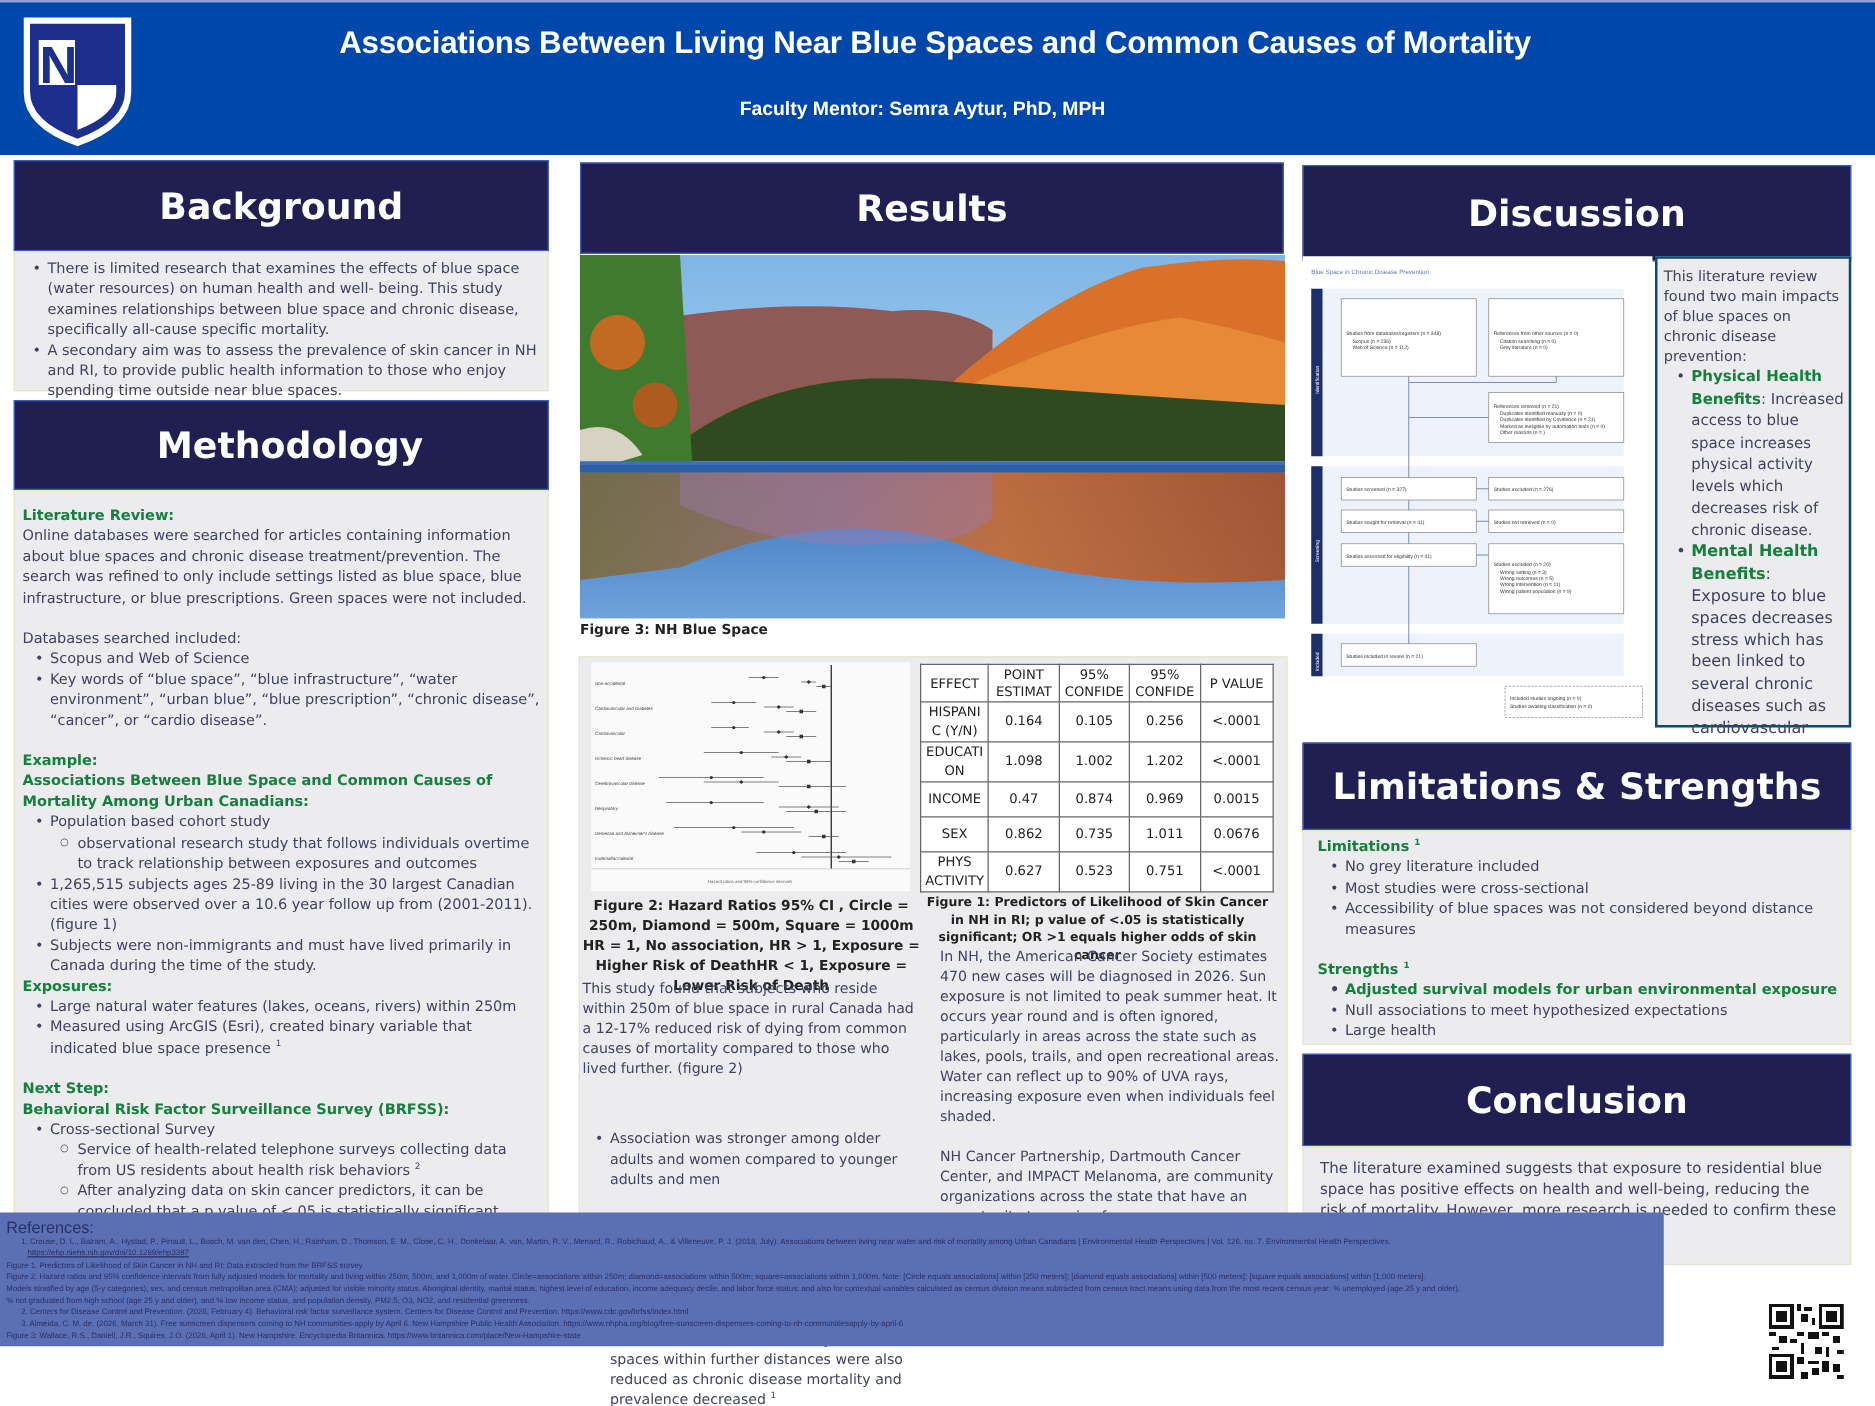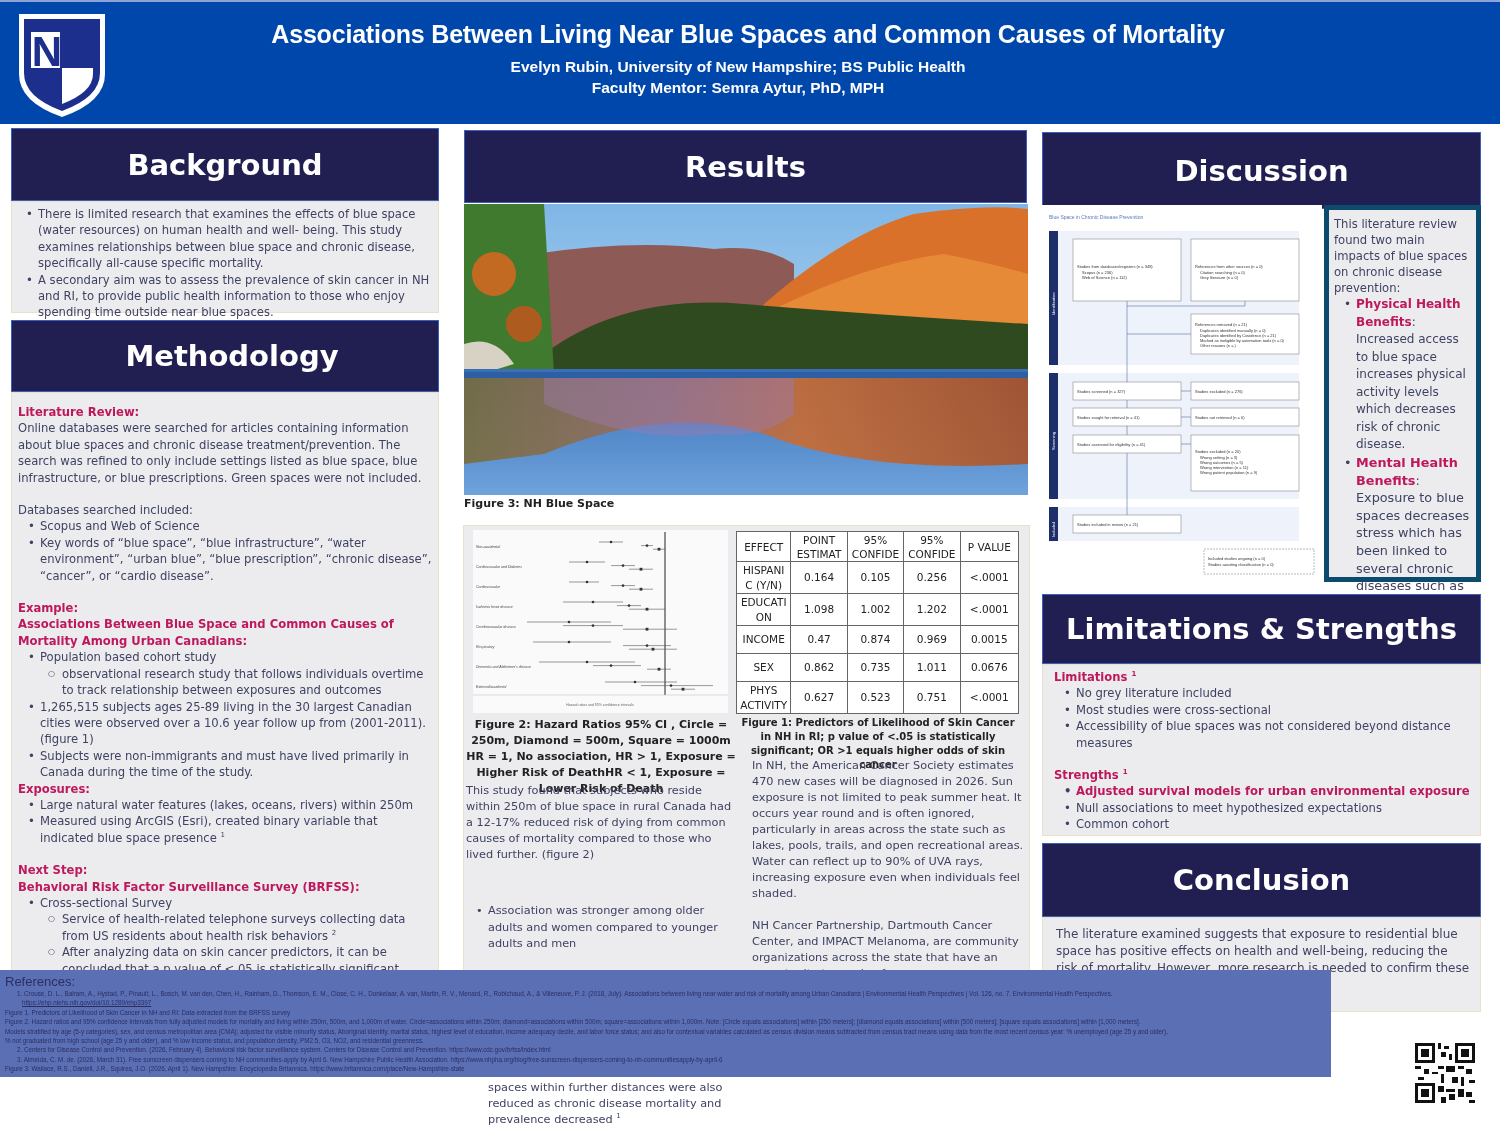--- a/index.html
+++ b/index.html
@@ -15,21 +15,21 @@
   .sub2 { top: 77px; }
 
   
   .sec-head { position: absolute; background: #211f52; color: #fff; display: flex; align-items: center; justify-content: center; font-family: "DejaVu Sans", sans-serif; font-weight: bold; font-size: 29px; border: 1px solid #3a5fbf; }
   .panel { position: absolute; background: #ececee; border: 1px solid #e8e3c8; font-size: 11.6px; line-height: 16.4px; color: #3f4263; }
   .panel ul { list-style: none; }
   .panel li { position: relative; padding-left: 22px; }
   .panel li::before { content: "•"; position: absolute; left: 10px; top: 0; color: #3f4263; }
   .panel li.sub { padding-left: 44px; }
   .panel li.sub::before { content: "○"; left: 30px; font-size: 8px; top: 0; }
-  .b { font-weight: bold; color: #be185d; }
+  .b { font-weight: bold; color: #15803d; }
   sup { font-size: 7px; vertical-align: super; line-height: 0; }
 
   
   .photo { position: absolute; left: 464px; top: 204px; width: 564px; height: 291px; overflow: hidden; }
   .fig3cap { position: absolute; left: 464px; top: 497px; font-family: "DejaVu Sans", sans-serif; font-weight: bold; font-size: 11px; color: #222; }
   .results-box { position: absolute; left: 463px; top: 525px; width: 567px; height: 490px; background: #ececee; border: 1px solid #e8e3c8; }
   .forest { position: absolute; left: 473px; top: 530px; width: 255px; height: 183px; background: #fafafa; }
   .fig2cap { position: absolute; left: 466px; top: 717px; width: 270px; text-align: center; font-weight: bold; font-size: 11px; line-height: 16px; color: #222; }
   .results-text { position: absolute; left: 466px; top: 783px; width: 270px; font-size: 11.3px; line-height: 16.1px; color: #3f4263; }
   .results-text ul { list-style: none; }
@@ -38,21 +38,21 @@
   table.skin { position: absolute; left: 736px; top: 531px; width: 283px; border-collapse: collapse; background: #fff; font-size: 10.5px; color: #222; }
   table.skin td, table.skin th { border: 1px solid #666; text-align: center; font-weight: normal; padding: 0 2px; overflow: hidden; }
   table.skin th { height: 30px; line-height: 14px; }
   table.skin td { height: 32px; line-height: 15px; }
   table.skin tr.short td { height: 28px; }
   .fig1cap { position: absolute; left: 738px; top: 716px; width: 280px; text-align: center; font-weight: bold; font-size: 10px; line-height: 14px; color: #222; }
   .skin-text { position: absolute; left: 752px; top: 758px; width: 276px; font-size: 11.3px; line-height: 16px; color: #3f4263; }
 
   
   .prisma { position: absolute; left: 1042px; top: 205px; width: 280px; height: 370px; background: #fff; }
-  .disc-text { position: absolute; left: 1324px; top: 205px; width: 157px; height: 377px; background: #ececee; border: 5px solid #0c4a6e; padding: 6px 4px 0 5px; font-size: 11.6px; line-height: 16.1px; color: #3f4263; }
+  .disc-text { position: absolute; left: 1324px; top: 205px; width: 157px; height: 377px; background: #ececee; border: 2px solid #0c4a6e; padding: 6px 4px 0 5px; font-size: 11.6px; line-height: 16.1px; color: #3f4263; }
   .disc-text ul { list-style: none; margin-top: 0; }
   .disc-text li { position: relative; padding-left: 22px; font-size: 12px; line-height: 17.5px; }
   .disc-text li::before { content: "•"; position: absolute; left: 10px; }
 
   
   .refs { position: absolute; left: 0; top: 970px; width: 1331px; height: 107px; background: #5b6fb4; padding: 4px 5px 0 5px; color: #2b2e63; font-family: "Liberation Sans", sans-serif; }
   .refs-title { font-size: 13px; color: #2b2e63; line-height: 15px; }
   .ref-line { font-size: 6.3px; line-height: 9.4px; white-space: nowrap; overflow: hidden; }
   .ref-indent { padding-left: 12px; }
   .ref-link { padding-left: 17px; text-decoration: underline; }
@@ -63,21 +63,20 @@
 
 <div class="header">
   <svg class="logo" viewBox="0 0 90 107">
     <path d="M2 2 H88 V62 Q88 90 45 105 Q2 90 2 62 Z" fill="#ffffff"></path>
     <path d="M7 7 H83 V61 Q83 85 45 99 Q7 85 7 61 Z" fill="#1d2f8c"></path>
     <rect x="14" y="20" width="29" height="36" fill="#ffffff"></rect>
     <path d="M45 56 H76 V62 Q76 80 45 92 Z" fill="#ffffff"></path>
     <text x="45" y="54" text-anchor="middle" font-family="Liberation Sans, sans-serif" font-weight="bold" font-size="42" fill="#1d2f8c">NH</text>
   </svg>
   <div class="title">Associations Between Living Near Blue Spaces and Common Causes of Mortality</div>
-  <div class="subtitle sub1">Evelyn Rubin, University of New Hampshire; BS Public Health</div>
   <div class="subtitle sub2">Faculty Mentor: Semra Aytur, PhD, MPH</div>
 </div>
 
 <div class="sec-head" style="left:11px;top:128px;width:428px;height:73px;">Background</div>
 <div class="panel" style="left:11px;top:201px;width:428px;height:112px;padding:4px 4px 0 4px;">
   <ul>
     <li>There is limited research that examines the effects of blue space (water resources) on human health and well- being. This study examines relationships between blue space and chronic disease, specifically all-cause specific mortality.</li>
     <li>A secondary aim was to assess the prevalence of skin cancer in NH and RI, to provide public health information to those who enjoy spending time outside near blue spaces.</li>
   </ul>
 </div>
@@ -363,21 +362,21 @@
   <ul>
     <li>No grey literature included</li>
     <li>Most studies were cross-sectional</li>
     <li>Accessibility of blue spaces was not considered beyond distance measures</li>
   </ul>
   <div style="height:16px"></div>
   <div class="b"><span>Strengths</span> <sup>1</sup></div>
   <ul>
     <li class="b">Adjusted survival models for urban environmental exposure</li>
     <li>Null associations to meet hypothesized expectations</li>
-    <li>Common cohort</li>
+    <li>Large health</li>
   </ul>
 </div>
 
 <div class="sec-head" style="left:1042px;top:843px;width:439px;height:74px;">Conclusion</div>
 <div class="panel" style="left:1042px;top:917px;width:439px;height:95px;padding:8px 10px 0 13px;font-size:12px;line-height:17px;">
   <div>The literature examined suggests that exposure to residential blue space has positive effects on health and well-being, reducing the risk of mortality. However, more research is needed to confirm these relationships further.</div>
 </div>
 
 <div class="refs">
   <div class="refs-title">References:</div>

